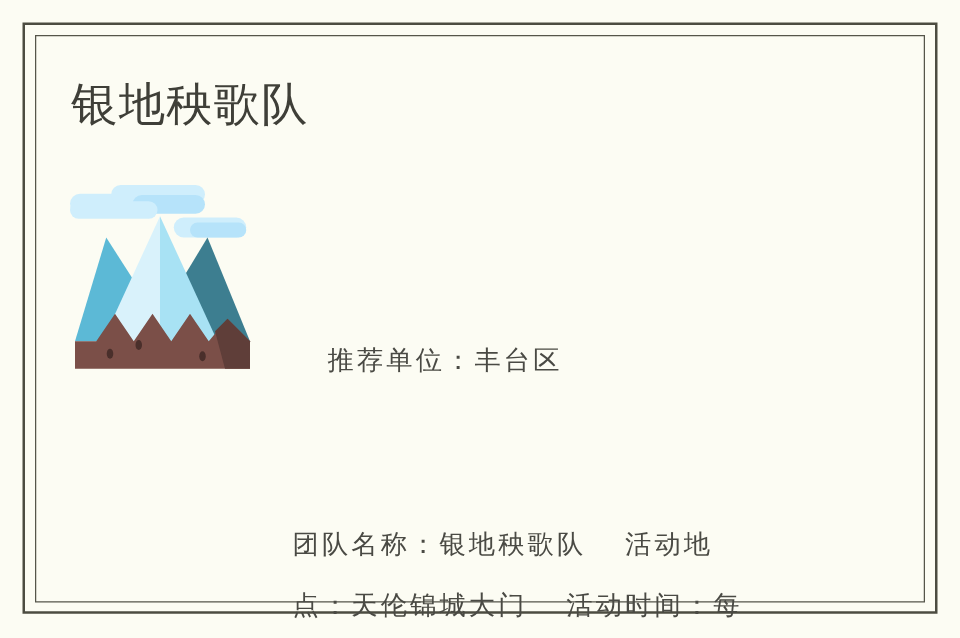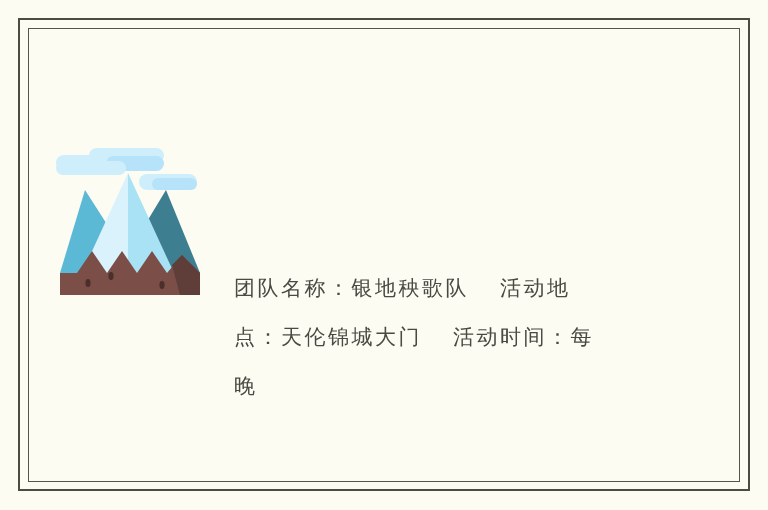--- a/index.html
+++ b/index.html
@@ -81,20 +81,21 @@
   .info-line-1 { text-indent: 28px; }
 </style>
 </head>
 <body>
 
 <div id="page">
 
   <div class="frame-outer"></div>
   <div class="frame-inner"></div>
 
+  <div class="doc-title">银地秧歌队</div>
 
   <div class="illustration">
     <svg viewBox="0 0 152 150" xmlns="http://www.w3.org/2000/svg">
 
       <g>
         <rect x="2" y="8" width="60" height="16" rx="8" fill="#cfeefc"></rect>
         <rect x="35" y="1" width="75" height="15" rx="7.5" fill="#cfeefc"></rect>
         <rect x="52" y="9" width="58" height="15" rx="7.5" fill="#b6e3fa"></rect>
         <rect x="2" y="14" width="70" height="14" rx="7" fill="#cfeefc"></rect>
         <rect x="85" y="27" width="58" height="16" rx="8" fill="#cfeefc"></rect>
@@ -114,16 +115,17 @@
 
       <path d="M118,118 L128,108 L146,126 L146,148 L126,148 Z" fill="#5f3e39"></path>
 
       <ellipse cx="34" cy="136" rx="2.6" ry="4" fill="#4a2f2b"></ellipse>
       <ellipse cx="57" cy="129" rx="2.6" ry="4" fill="#4a2f2b"></ellipse>
       <ellipse cx="108" cy="138" rx="2.6" ry="4" fill="#4a2f2b"></ellipse>
     </svg>
   </div>
 
   <div class="info-block">
+    <div class="info-line-1">推荐单位：丰台区</div>
     <div>团队名称：银地秧歌队    活动地点：天伦锦城大门    活动时间：每晚</div>
   </div>
 
 </div>
 
 </body></html>

